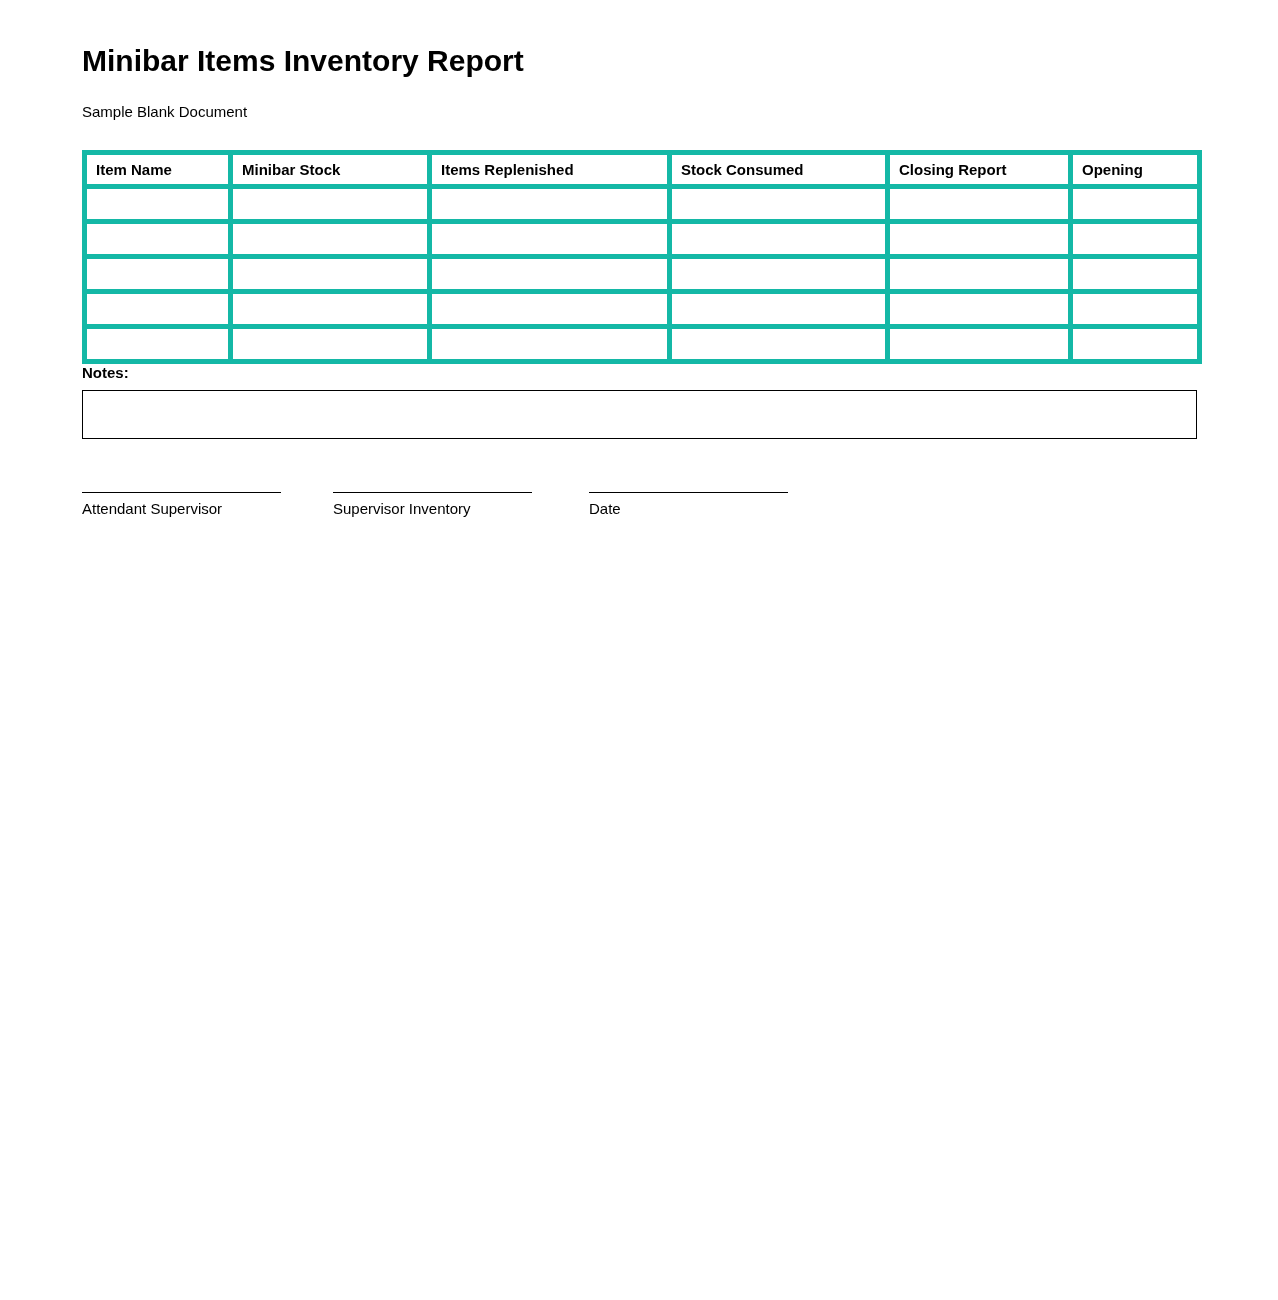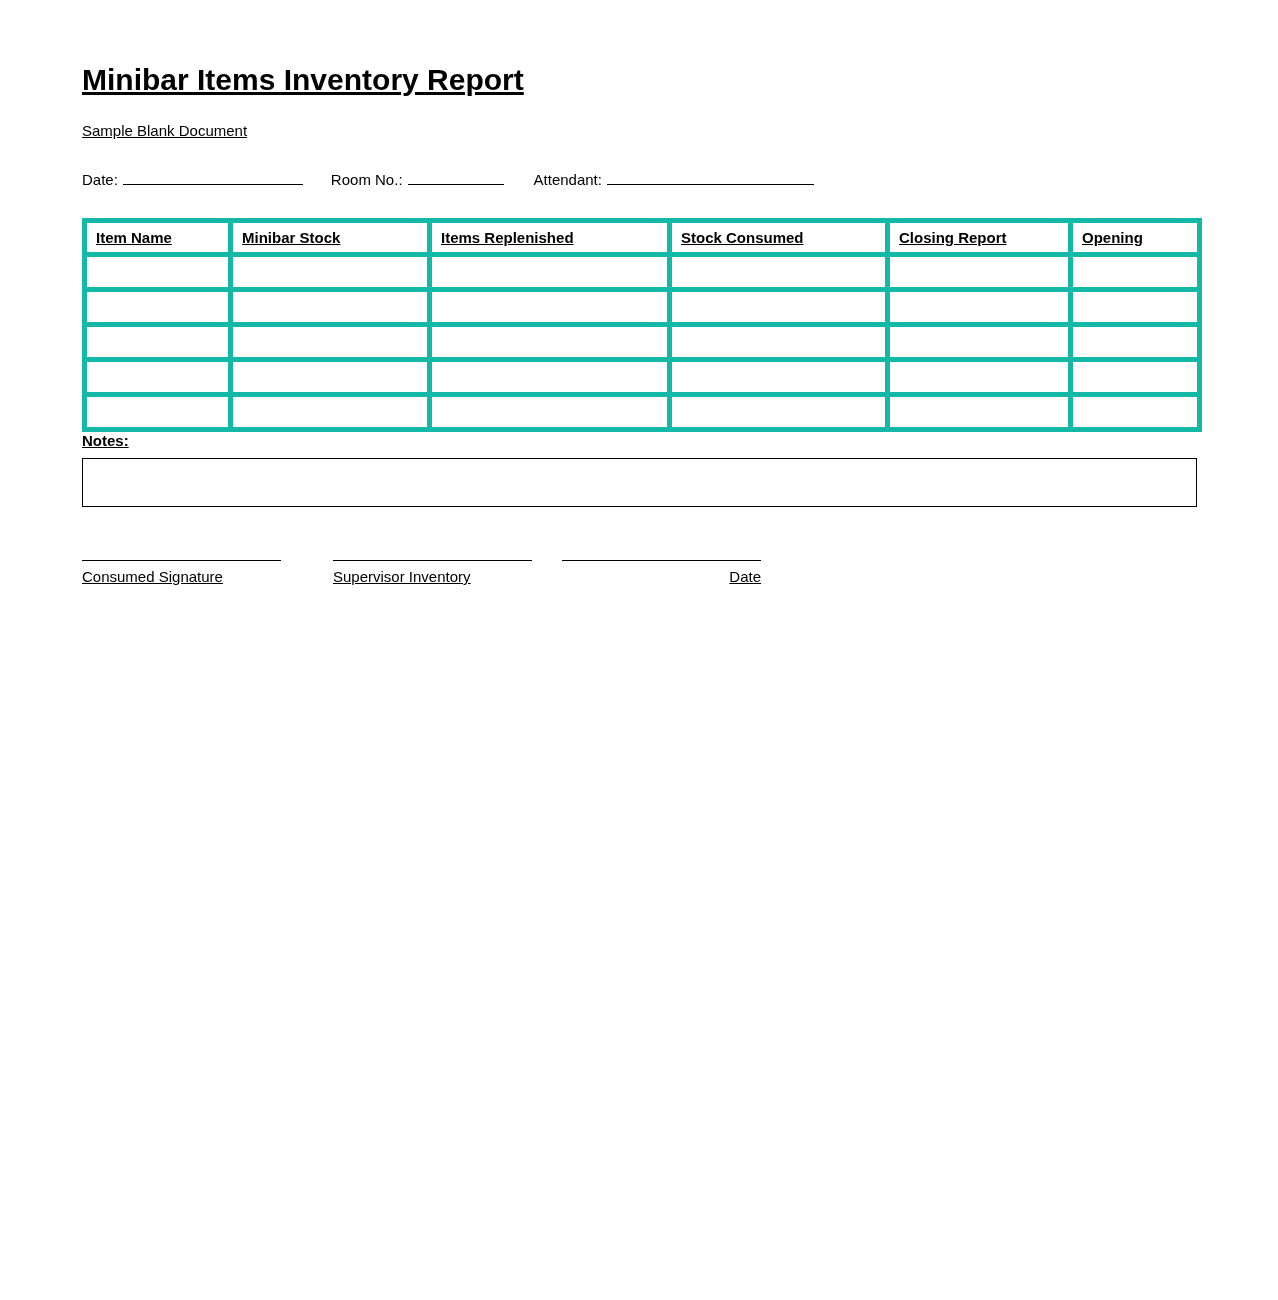--- a/index.html
+++ b/index.html
@@ -6,22 +6,21 @@
   html, body { background: #ffffff; }
   body {
     width: 1278px;
     height: 1300px;
     font-family: "Liberation Sans", sans-serif;
     color: #000000;
     position: relative;
     overflow: hidden;
   }
   .page {
-    padding: 63px 81px 0 82px;
-    text-decoration: underline;
+    padding: 44px 81px 0 82px;
   }
   .doc-title {
     font-size: 30px;
     font-weight: bold;
     line-height: 1.1;
   }
   .doc-subtitle {
     font-size: 15px;
     margin-top: 26px;
   }
@@ -87,50 +86,39 @@
   }
 
   .signatures {
     display: flex;
     margin-top: 53px;
   }
   .sig-block {
     width: 199px;
   }
   .sig-block-supervisor { margin-left: 52px; }
-  .sig-block-date { margin-left: 30px; text-align: right; }
+  .sig-block-date { margin-left: 57px; }
   .sig-line {
     border-top: 1px solid #000;
     height: 0;
   }
   .sig-label {
     margin-top: 7px;
     font-size: 15px;
     white-space: nowrap;
   }
 </style>
 </head>
 <body>
 
 <div class="page">
 
   <h1 class="doc-title">Minibar Items Inventory Report</h1>
   <div class="doc-subtitle">Sample Blank Document</div>
 
-  <div class="fields-row">
-    <span class="field field-date">
-      <span class="field-label">Date:</span><span class="blank-line blank-date"></span>
-    </span>
-    <span class="field field-room">
-      <span class="field-label">Room No.:</span><span class="blank-line blank-room"></span>
-    </span>
-    <span class="field field-attendant">
-      <span class="field-label">Attendant:</span><span class="blank-line blank-attendant"></span>
-    </span>
-  </div>
 
   <table class="inventory">
     <colgroup>
       <col class="col-item">
         <col class="col-opening">
         <col class="col-replenished">
       <col class="col-consumed">
         <col class="col-closing">
         <col class="col-remarks">
     </colgroup>
@@ -187,21 +175,21 @@
         </tr>
       </tbody>
   </table>
 
   <div class="notes-label">Notes:</div>
   <div class="notes-box"></div>
 
   <div class="signatures">
     <div class="sig-block">
       <div class="sig-line"></div>
-      <div class="sig-label">Consumed Signature</div>
+      <div class="sig-label">Attendant Supervisor</div>
     </div>
     <div class="sig-block sig-block-supervisor">
       <div class="sig-line"></div>
       <div class="sig-label">Supervisor Inventory</div>
     </div>
     <div class="sig-block sig-block-date">
       <div class="sig-line"></div>
       <div class="sig-label">Date</div>
     </div>
   </div>

